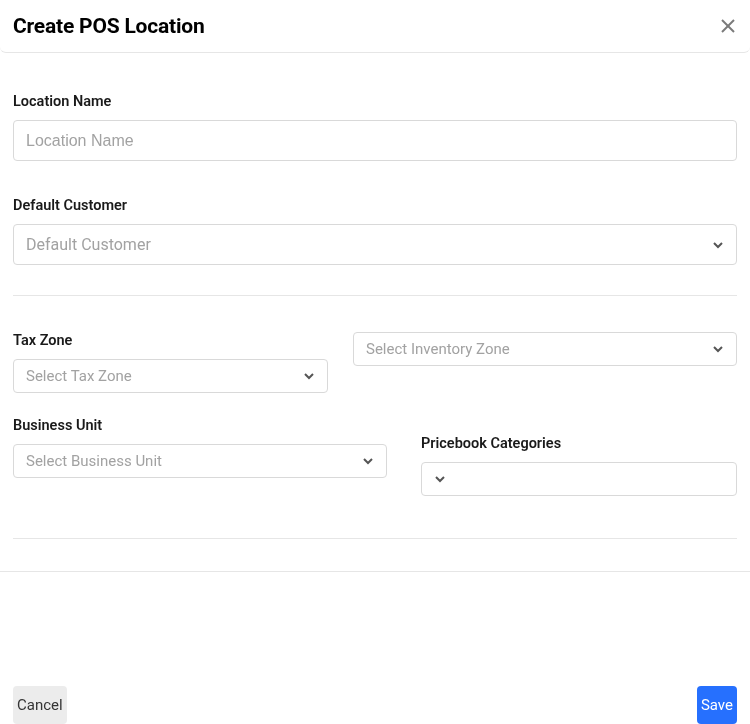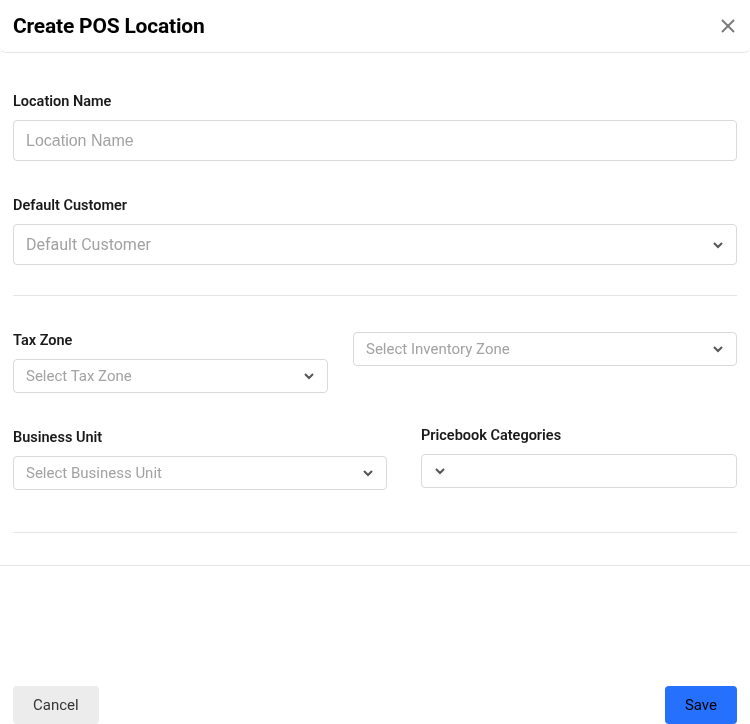--- a/index.html
+++ b/index.html
@@ -151,30 +151,30 @@
     }
     .btn {
       height: 38px;
       border-radius: 4px;
       font-size: 15px;
       cursor: pointer;
       border: none;
       display: inline-flex;
       align-items: center;
       justify-content: center;
-      padding: 0 20px;
+      padding: 0 4px;
       font-family: inherit;
     }
     .btn-cancel {
       background: #ececec;
       color: #353535;
     }
     .btn-save {
       background: #2670fe;
-      color: #000000;
+      color: #ffffff;
     }
   </style>
 </head>
 <body>
 
 <div class="dialog">
 
   <div class="dialog-header">
     <h1 class="dialog-title">Create POS Location</h1>
     <div class="close-icon">
@@ -229,34 +229,34 @@
                   <polyline points="2,4 6,8 10,4"></polyline>
                 </svg>
             </span>
           </div>
         </div>
       </div>
     </div>
 
     <div class="row2" style="margin-top:20px">
       <div class="col-375">
-        <div class="form-group" style="margin-top:16px">
+        <div class="form-group" style="margin-top:4px">
           <label class="label">Business Unit</label>
           <div class="select small">
             <span>Select Business Unit</span>
             <span class="chevron">
               <svg viewBox="0 0 12 12">
                   <polyline points="2,4 6,8 10,4"></polyline>
                 </svg>
             </span>
           </div>
         </div>
       </div>
       <div class="col-rest">
-        <div class="form-group" style="margin-top:14px">
+        <div class="form-group" style="margin-top:22px">
           <label class="label">Pricebook Categories</label>
           <div class="select small">
             <span class="chevron">
               <svg viewBox="0 0 12 12">
                   <polyline points="2,4 6,8 10,4"></polyline>
                 </svg>
             </span>
           </div>
         </div>
       </div>

